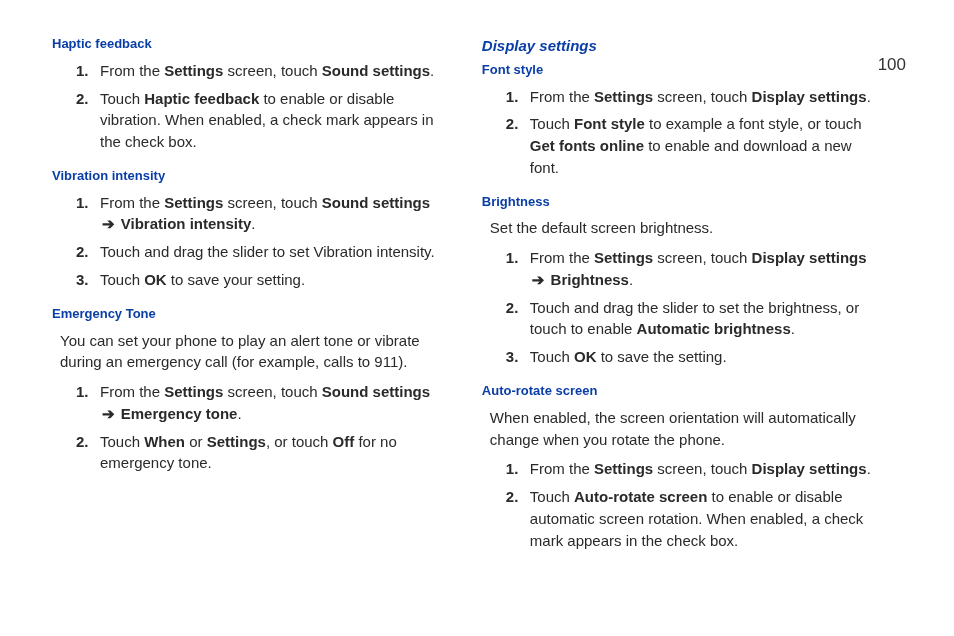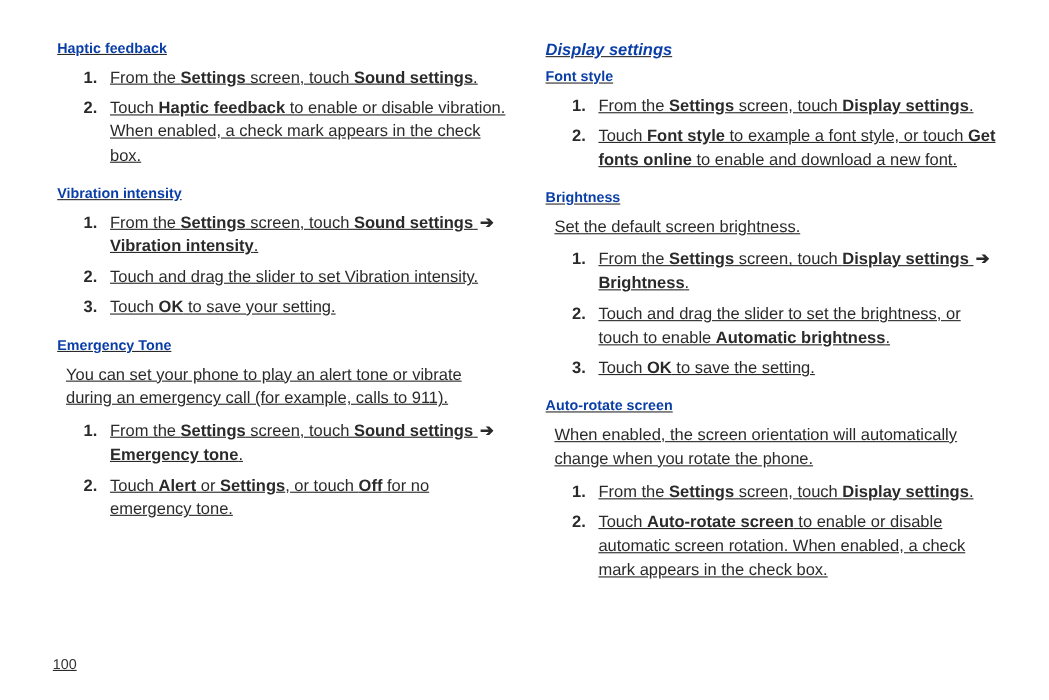--- a/index.html
+++ b/index.html
@@ -8,24 +8,23 @@
     background: #ffffff;
     font-family: Arial, Helvetica, sans-serif;
     color: #2a2a2a;
   }
   .page {
     width: 954px;
     height: 636px;
     box-sizing: border-box;
     padding: 35px 48px 22px 48px;
     display: flex;
-    flex-direction: column;
+    flex-direction: row;
     font-size: 15px;
     line-height: 1.45;
-    text-decoration: underline;
   }
   .columns {
     flex: 1;
     display: flex;
     gap: 30px;
   }
   .col {
     flex: 1;
     min-width: 0;
   }
@@ -70,21 +69,21 @@
     top: 0;
     font-weight: 700;
   }
   .b { font-weight: 700; }
   .arrow {
     display: inline-block;
     font-weight: 700;
     padding: 0 2px;
   }
   .page-number {
-    font-size: 13px;
+    font-size: 17px;
     color: #333;
     padding-top: 18px;
   }
 </style>
 </head>
 <body>
 
 <div class="page">
   <div class="columns">
 
@@ -113,21 +112,21 @@
       </ol>
 
       <div class="sub-head">Emergency Tone</div>
       <p class="body-text">You can set your phone to play an alert tone or vibrate during an emergency call (for example, calls to 911).</p>
       <ol class="steps">
         <li>
           <span>From the </span><span class="b">Settings</span><span> screen, touch </span><span class="b">Sound settings</span><span> </span><span class="arrow">➔</span>
           <span class="b">Emergency tone</span><span>.</span>
         </li>
         <li>
-          <span>Touch </span><span class="b">Alert</span><span> or </span><span class="b">Settings</span><span>, or touch </span><span class="b">Off</span><span> for no emergency tone.</span>
+          <span>Touch </span><span class="b">When</span><span> or </span><span class="b">Settings</span><span>, or touch </span><span class="b">Off</span><span> for no emergency tone.</span>
         </li>
       </ol>
     </div>
 
     <div class="col">
 
       <div class="section-head">Display settings</div>
 
       <div class="sub-head first-sub-head" style="margin-top:4px;">Font style</div>
       <ol class="steps">

